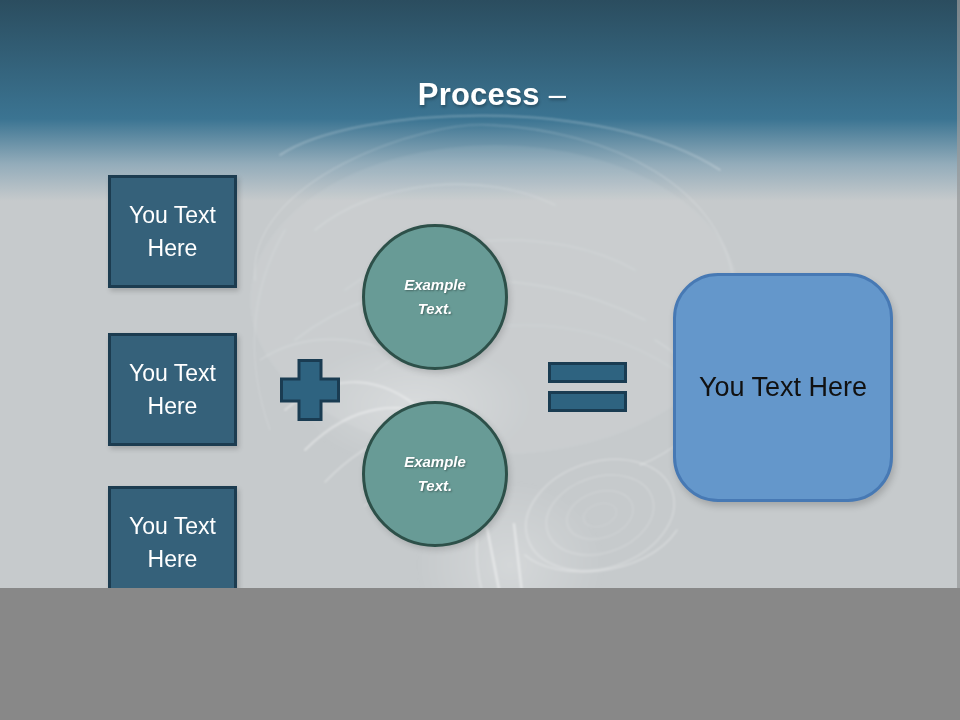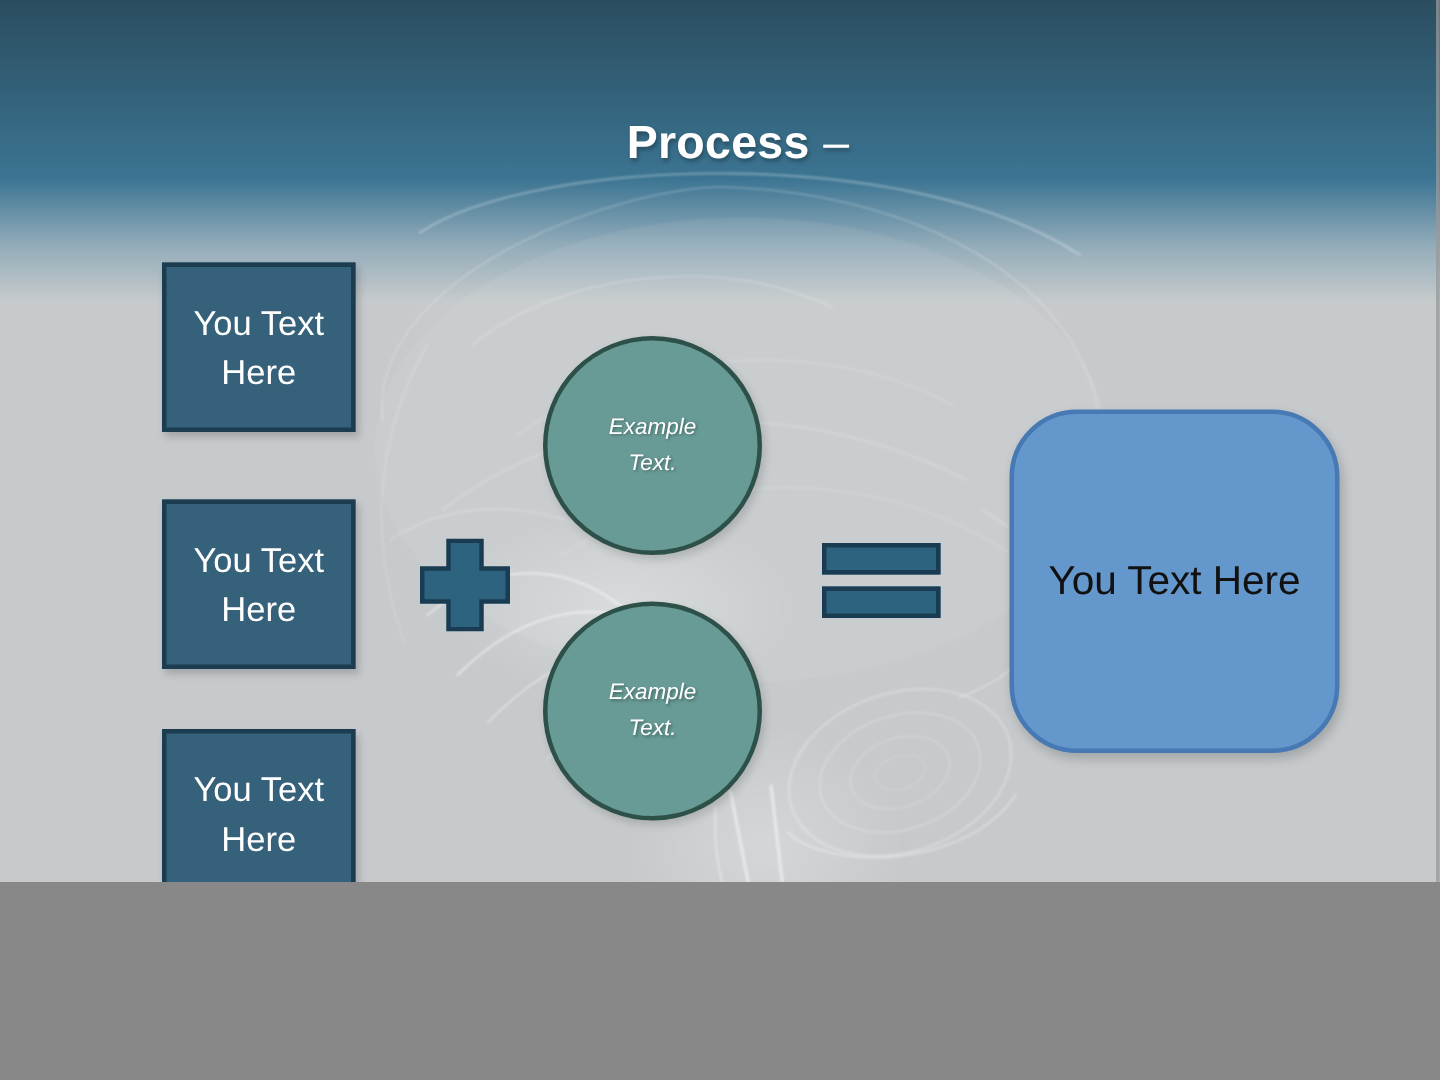--- a/index.html
+++ b/index.html
@@ -46,21 +46,21 @@
   .plus{position:absolute;left:280px;top:359px;}
 
   
   .circle{
     position:absolute;left:362px;width:146px;height:146px;border-radius:50%;
     background:var(--circle-fill,#689B96);
     border:3px solid var(--circle-border,#2D5049);
     box-sizing:border-box;
     display:flex;align-items:center;justify-content:center;text-align:center;
     color:var(--shape-text-color,#fff);
-    font-size:15px;font-weight:400;font-style:italic;line-height:1.6;
+    font-size:15px;font-weight:700;font-style:italic;line-height:1.6;
     padding:0 26px;text-shadow:1px 1px 2px rgba(0,0,0,.35);
     box-shadow:2px 3px 6px rgba(0,0,0,.15);
   }
   .circle.c1{top:224px;} .circle.c2{top:401px;}
 
   
   .equals{position:absolute;left:548px;top:362px;display:flex;flex-direction:column;gap:8px;}
   .equals .bar{
     width:79px;height:21px;background:var(--operator-fill,#2E6380);
     border:3px solid var(--operator-border,#1A3C52);box-sizing:border-box;

